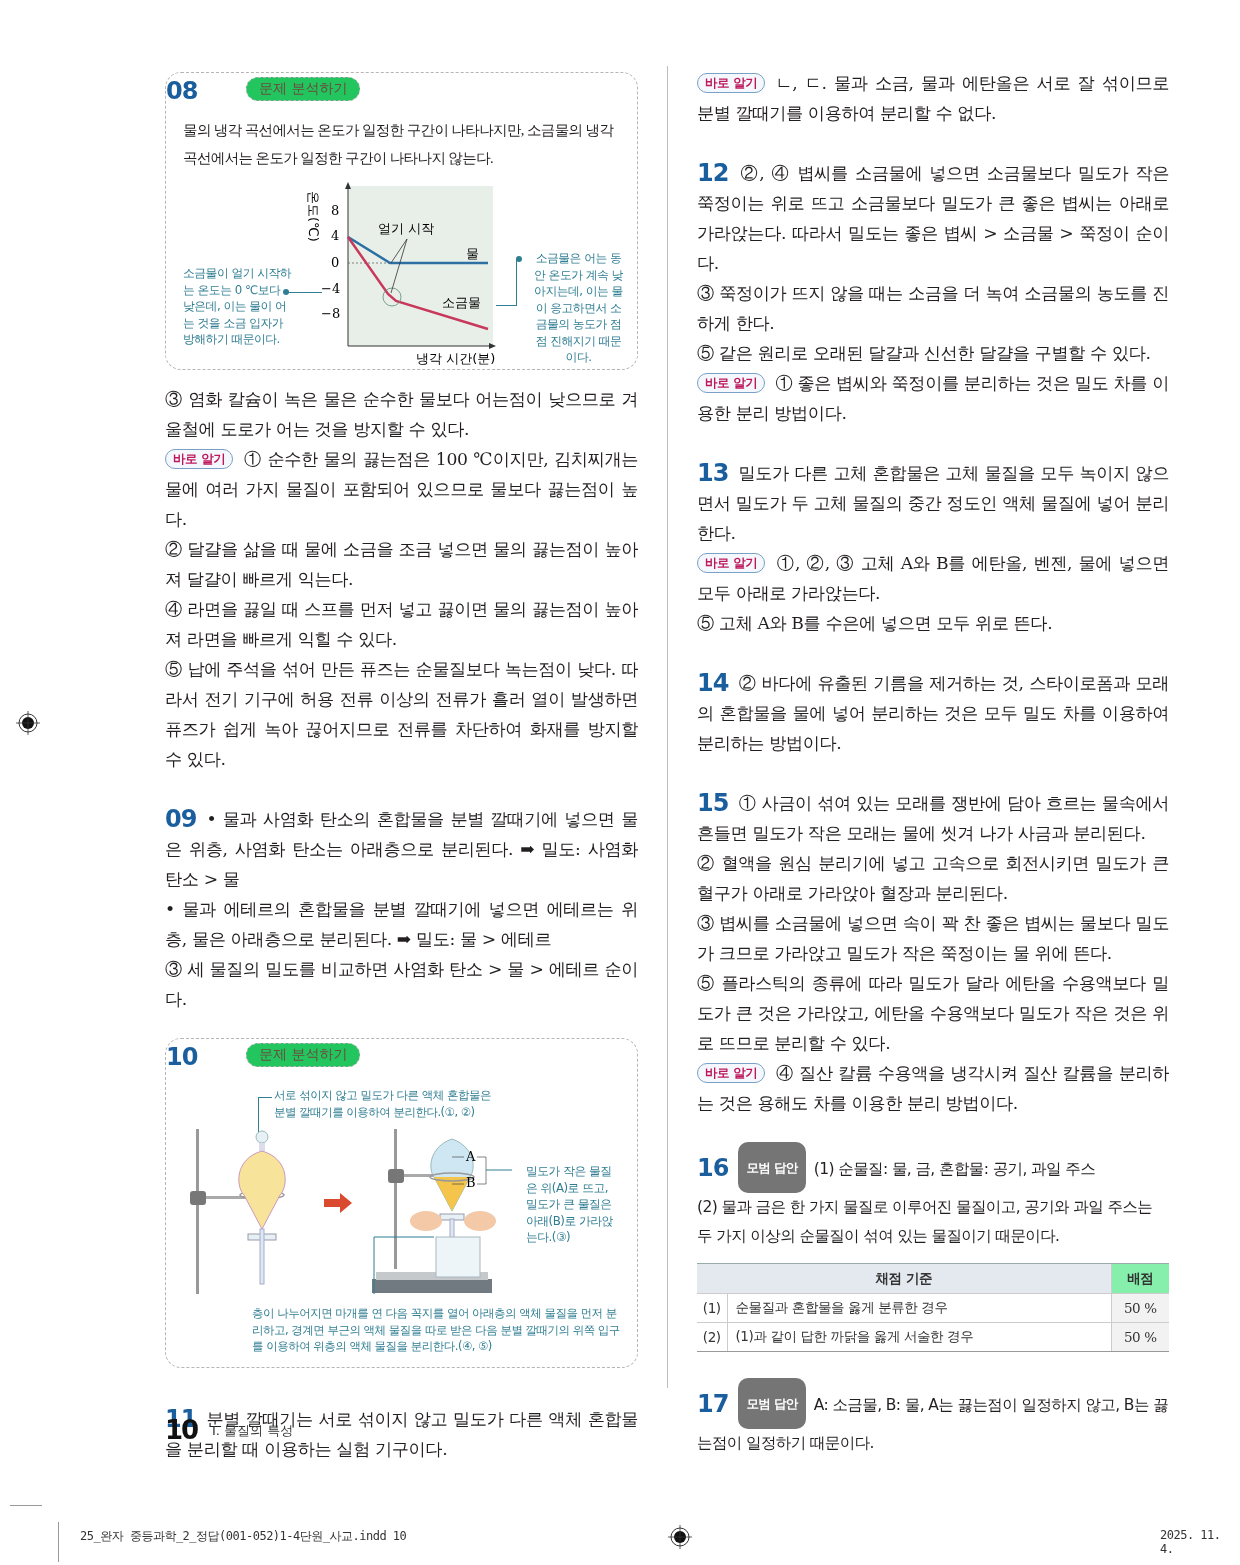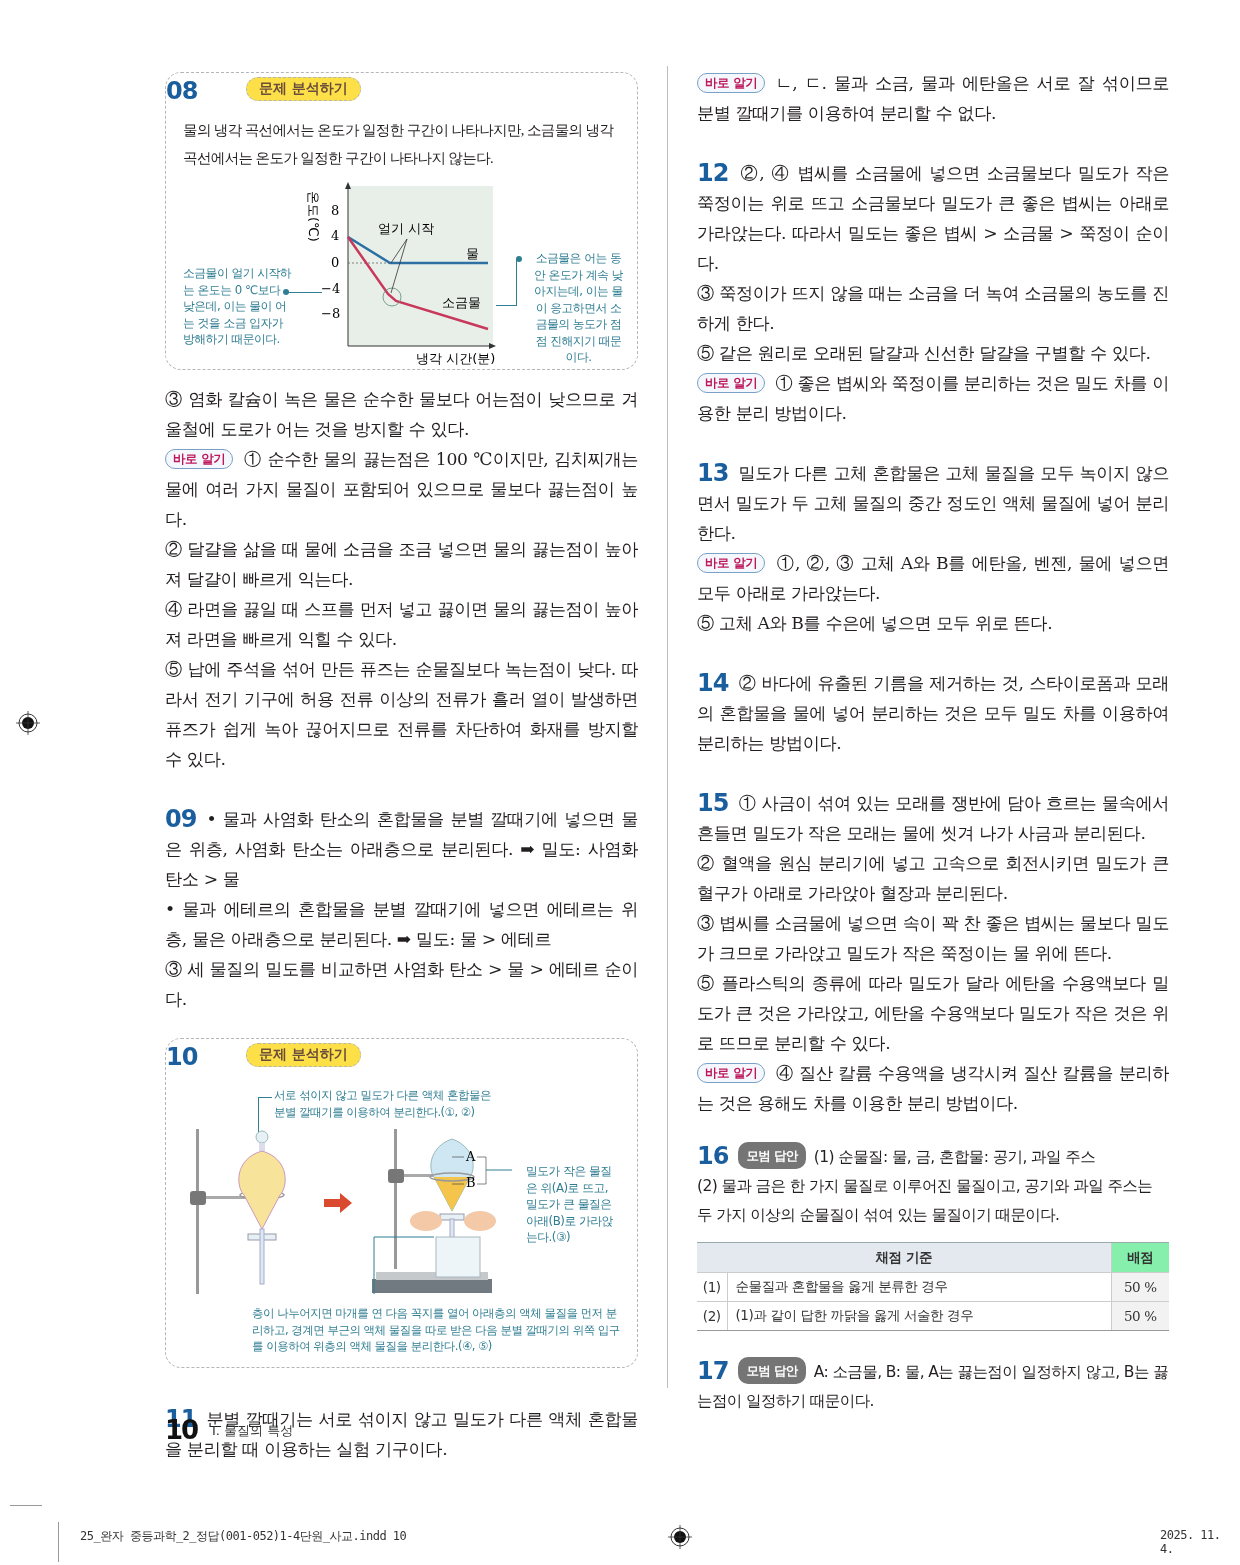--- a/index.html
+++ b/index.html
@@ -8,26 +8,26 @@
 
   .col { position: absolute; top: 68px; }
   .col-left { left: 165px; width: 473px; }
   .col-right { left: 697px; width: 472px; }
   .divider { position: absolute; left: 667px; top: 66px; width: 1px; height: 1322px; background: #bdbdbd; }
 
   .p { font-size: 17.2px; line-height: 30px; letter-spacing: -0.4px; text-align: justify; }
   .p-sans { font-family: "DejaVu Sans", "Liberation Sans", sans-serif; font-size: 15.5px; line-height: 29px; letter-spacing: -0.6px; }
   .qnum { font-family: "DejaVu Sans", "Liberation Sans", sans-serif; font-weight: bold; color: #1b5e9e; font-size: 24px; letter-spacing: -1px; margin-right: 10px; vertical-align: -2px; }
   .badge-correct { display: inline-block; font-family: "DejaVu Sans", "Liberation Sans", sans-serif; font-size: 12.5px; font-weight: bold; color: #be185d; border: 1px solid #7aa0c8; border-radius: 10px; padding: 0 7px; line-height: 18px; margin-right: 10px; vertical-align: 2px; background: #f4f8fc; }
-  .badge-model { display: inline-block; font-family: "DejaVu Sans", "Liberation Sans", sans-serif; font-size: 12.5px; font-weight: bold; color: #fff; background: #757575; border-radius: 10px; padding: 4px 8px; line-height: 19px; margin-right: 8px; vertical-align: 2px; }
+  .badge-model { display: inline-block; font-family: "DejaVu Sans", "Liberation Sans", sans-serif; font-size: 12.5px; font-weight: bold; color: #fff; background: #757575; border-radius: 10px; padding: 16px 8px; line-height: 19px; margin-right: 8px; vertical-align: 2px; }
   .gap { height: 30px; }
 
   
   .analysis-box { position: relative; border: 1px dashed #b5b5b5; border-radius: 16px; }
-  .analysis-tag { font-family: "DejaVu Sans", "Liberation Sans", sans-serif; font-size: 14px; font-weight: bold; color: #6b4d3d; border: 1px dashed #b5b5b5; border-radius: 14px; padding: 2px 12px; background: #fde047; margin-left: 40px; }
+  .analysis-tag { font-family: "DejaVu Sans", "Liberation Sans", sans-serif; font-size: 14px; font-weight: normal; color: #6b4d3d; border: 1px dashed #b5b5b5; border-radius: 14px; padding: 2px 12px; background: #22c55e; margin-left: 40px; }
 
   .callout { font-family: "DejaVu Sans", "Liberation Sans", sans-serif; color: #2f7e92; font-size: 11.8px; line-height: 16.5px; letter-spacing: -0.5px; }
 
   
   table.score { width: 472px; border-collapse: collapse; font-family: "DejaVu Sans", "Liberation Sans", sans-serif; font-size: 13.5px; letter-spacing: -0.4px; }
   table.score th { background: #e3e9ee; font-weight: bold; height: 30px; color: #333; border-top: 1px solid #9aa; }
   table.score td { height: 29px; border-top: 1px solid #ccc; color: #333; }
   table.score tr:last-child td { border-bottom: 1px solid #999; }
   table.score .c-idx { width: 30px; text-align: center; border-right: 1px solid #ccc; }
   table.score .c-pts { width: 58px; text-align: center; background: #f2f2f2; border-left: 1px solid #ccc; font-family: "DejaVu Serif", serif; }

